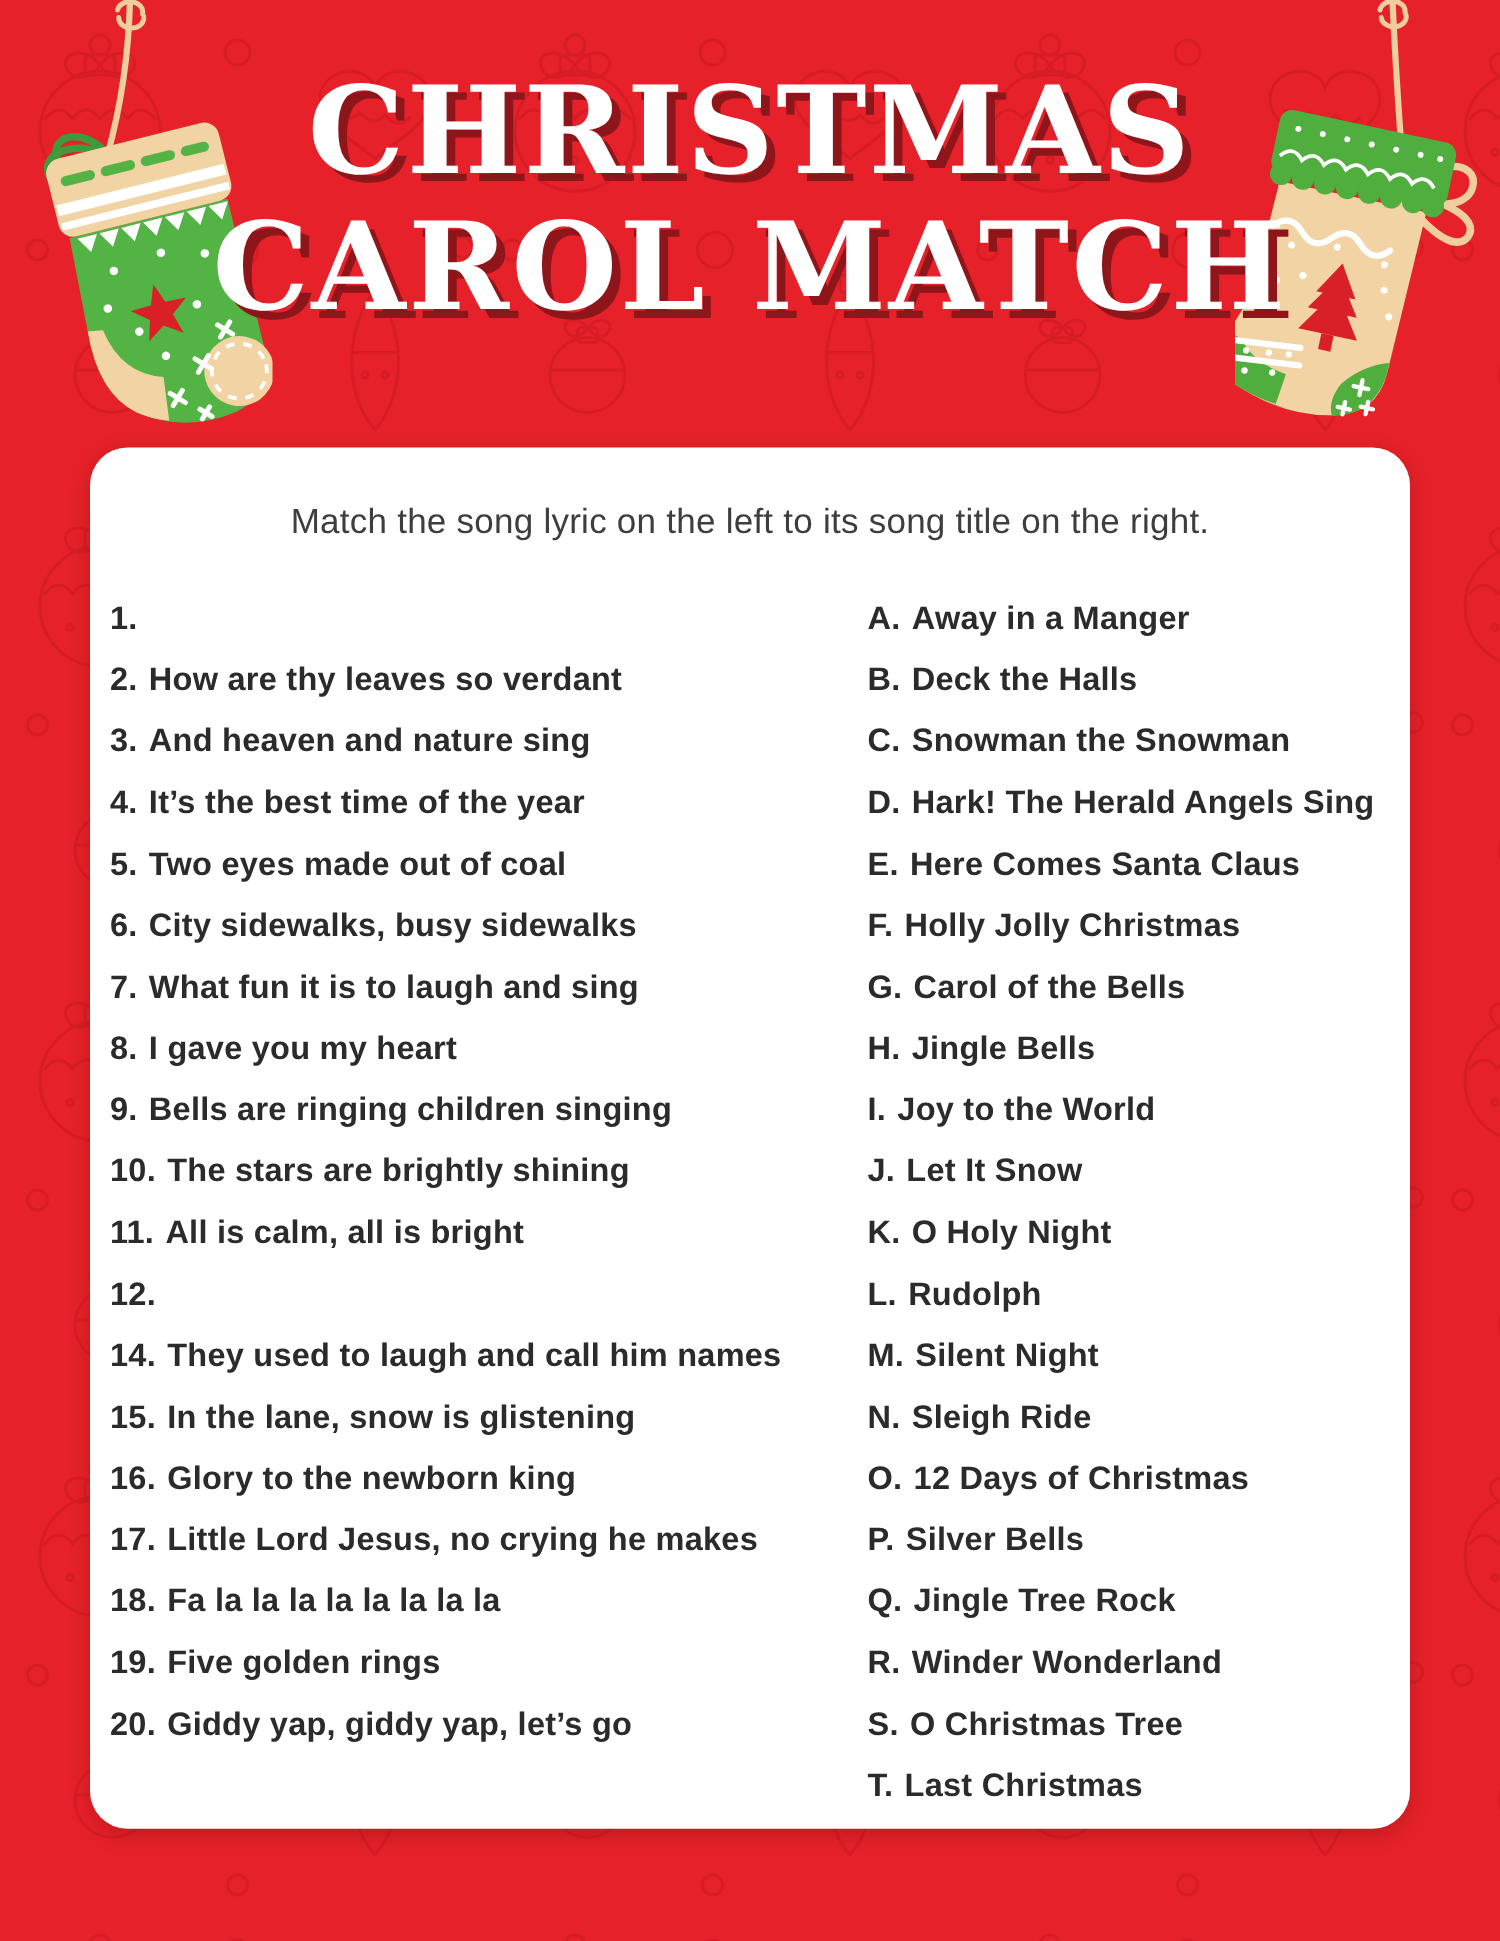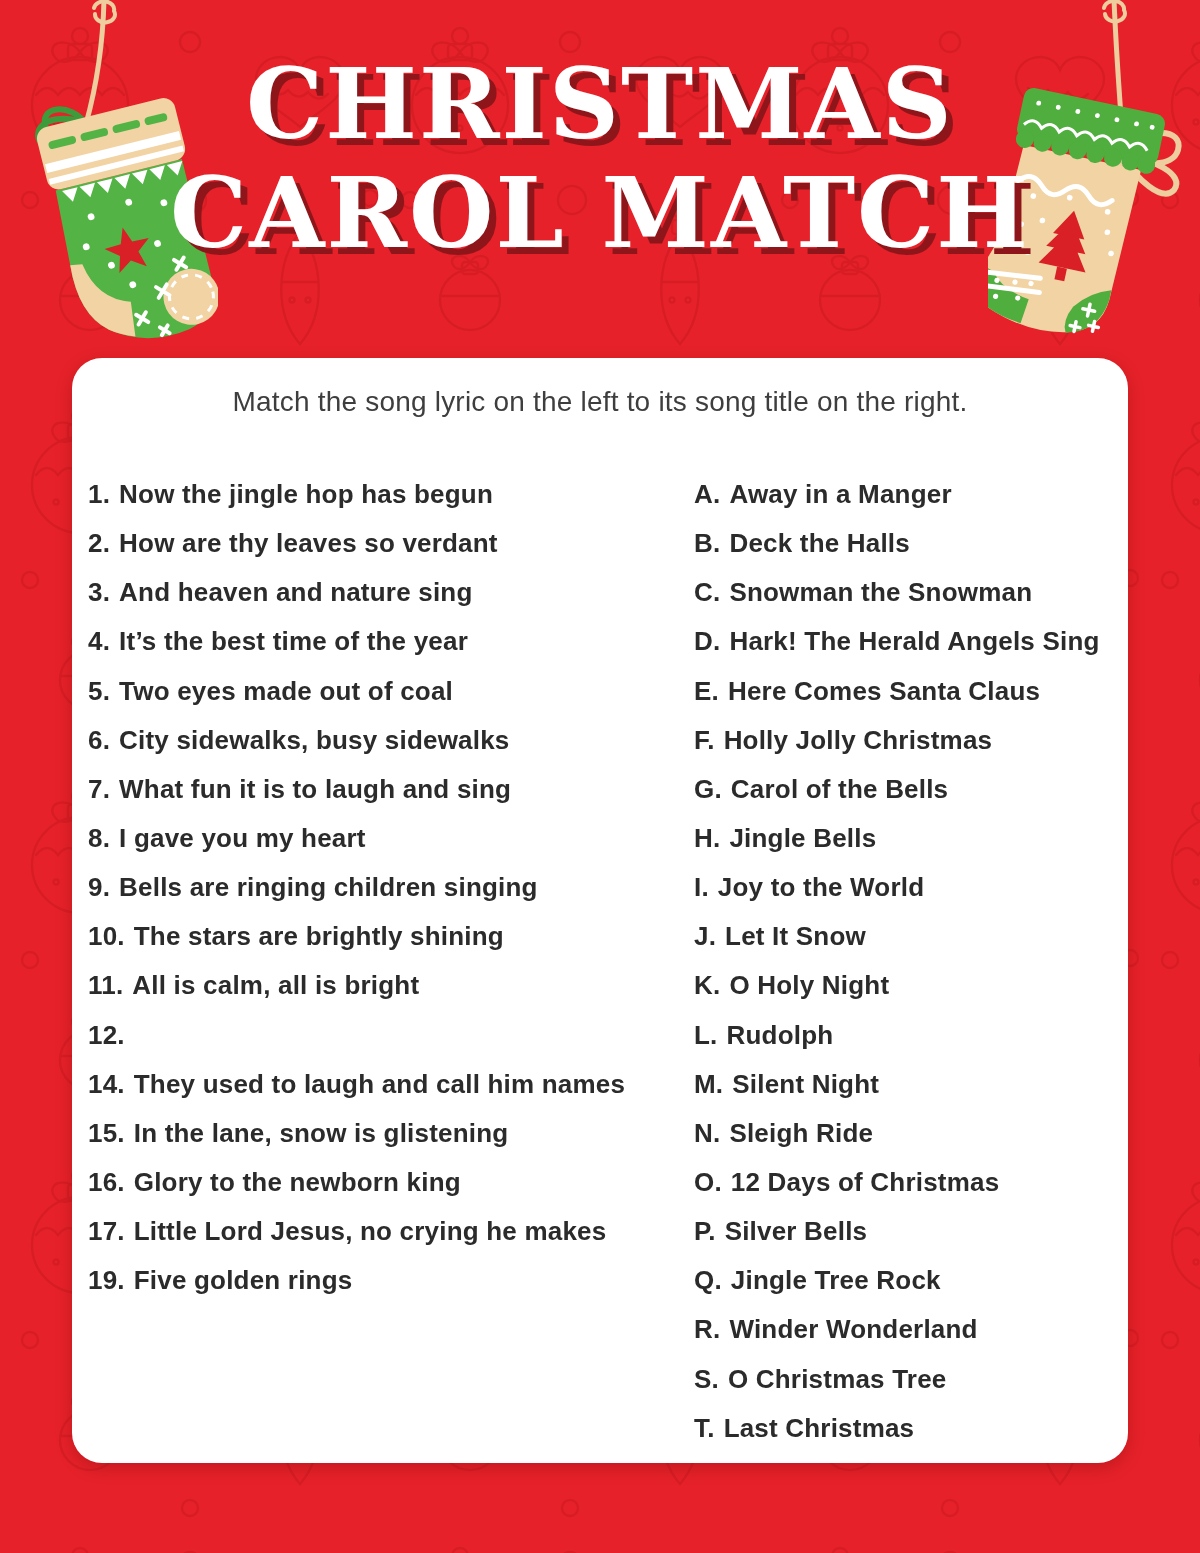--- a/index.html
+++ b/index.html
@@ -21,21 +21,21 @@
     text-shadow:7px 7px 0 #8e161b;
     white-space:nowrap;
   }
   .title .tline{display:block;}
   .card{
     position:absolute;left:72px;top:358px;width:1056px;height:1105px;
     background:#ffffff;border-radius:30px;
     box-shadow:0 5px 16px rgba(90,5,8,0.25);
   }
   .instruction{
-    margin:0;padding-top:28px;text-align:center;
+    margin:15px;padding-top:28px;text-align:center;
     font-size:28px;color:#3e3e3e;letter-spacing:0.2px;font-weight:400;
   }
   .columns{position:absolute;top:112px;left:16px;right:8px;display:flex;align-items:flex-start;}
   .col-left{width:606px;flex:0 0 606px;}
   .col-right{flex:1;}
   .row{
     height:49.15px;display:flex;align-items:center;
     font-weight:700;font-size:26px;color:#2b2b2b;
     letter-spacing:0.2px;white-space:nowrap;
   }
@@ -198,21 +198,20 @@
   </h1>
 
   <div class="card">
     <p class="instruction">Match the song lyric on the left to its song title on the right.</p>
 
     <div class="columns">
       <div class="col-left">
 
           <div class="row">
             <span class="prefix">1.</span>
-            <span class="txt">Now the jingle hop has begun</span>
           </div>
 
           <div class="row">
             <span class="prefix">2.</span>
             <span class="txt">How are thy leaves so verdant</span>
           </div>
 
           <div class="row">
             <span class="prefix">3.</span>
             <span class="txt">And heaven and nature sing</span>
@@ -276,26 +275,34 @@
           <div class="row">
             <span class="prefix">16.</span>
             <span class="txt">Glory to the newborn king</span>
           </div>
 
           <div class="row">
             <span class="prefix">17.</span>
             <span class="txt">Little Lord Jesus, no crying he makes</span>
           </div>
 
+          <div class="row">
+            <span class="prefix">18.</span>
+            <span class="txt">Fa la la la la la la la la</span>
+          </div>
 
           <div class="row">
             <span class="prefix">19.</span>
             <span class="txt">Five golden rings</span>
           </div>
 
+          <div class="row">
+            <span class="prefix">20.</span>
+            <span class="txt">Giddy yap, giddy yap, let’s go</span>
+          </div>
         </div>
       <div class="col-right">
 
           <div class="row">
             <span class="prefix">A.</span>
             <span class="txt">Away in a Manger</span>
           </div>
 
           <div class="row">
             <span class="prefix">B.</span>

